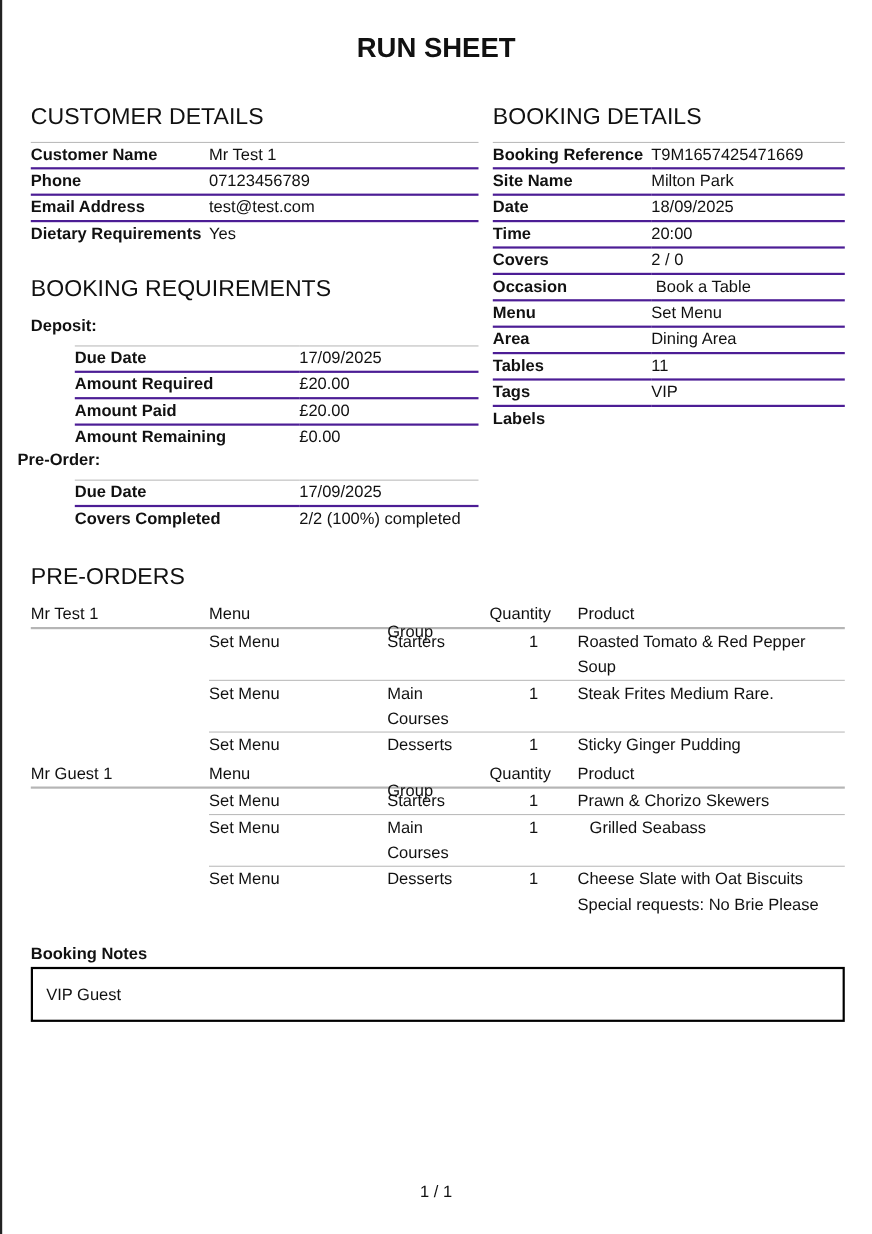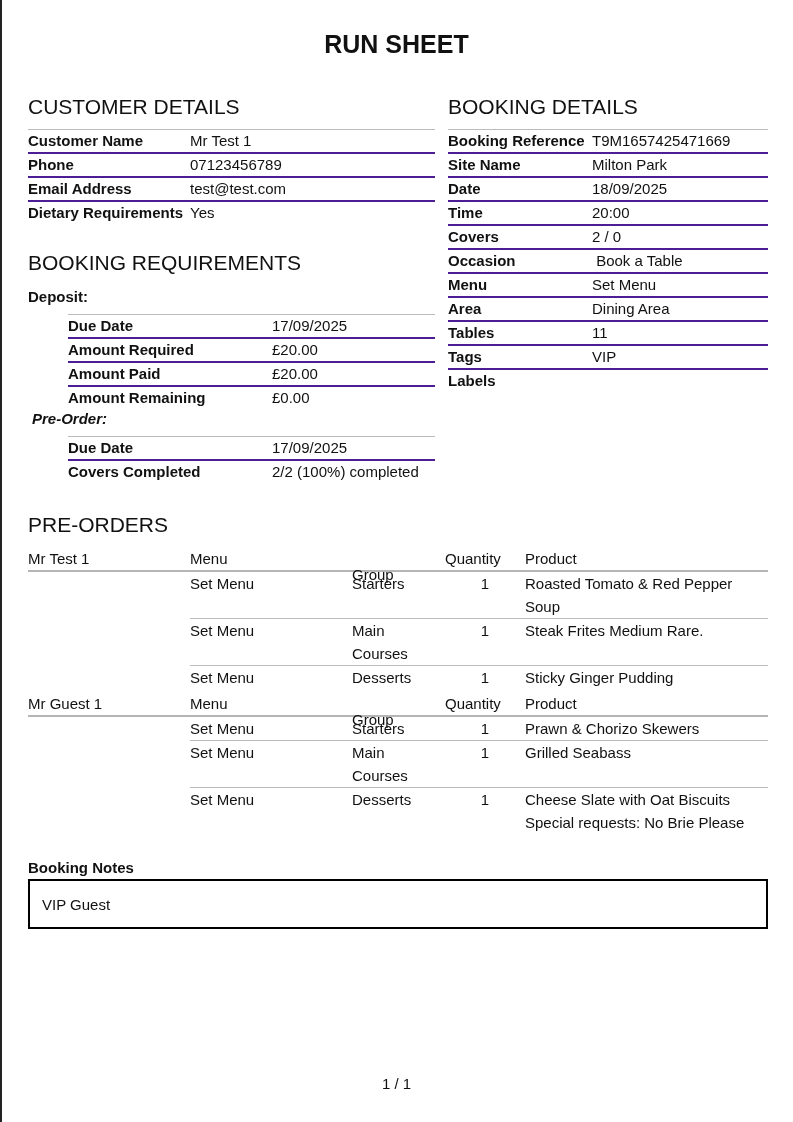--- a/index.html
+++ b/index.html
@@ -152,21 +152,21 @@
       <tr>
         <td class="k">Amount Paid</td>
         <td style="white-space: pre;">£20.00</td>
       </tr>
       <tr class="last">
         <td class="k">Amount Remaining</td>
         <td style="white-space: pre;">£0.00</td>
       </tr>
     </tbody>
 </table>
-<div class="sub-label" style="left:32px; top:410px;font-style:italic;">Pre-Order:</div>
+<div class="sub-label" style="left:16px; top:410px;">Pre-Order:</div>
 <table class="kv" style="left:68px; top:436px; width:367px;">
   <colgroup>
       <col style="width:204px">
       <col>
     </colgroup>
   <tbody id="pre-body">
       <tr>
         <td class="k">Due Date</td>
         <td style="white-space: pre;">17/09/2025</td>
       </tr>
@@ -217,21 +217,21 @@
       <div class="po-row" style="height: 23px;">
         <div class="c col-menu">Set Menu</div>
         <div class="c col-group">Starters</div>
         <div class="c col-qty">1</div>
         <div class="c col-prod" style="white-space: pre-line;">Prawn &amp; Chorizo Skewers</div>
       </div>
       <div class="po-row" style="height: 46px;">
         <div class="c col-menu">Set Menu</div>
         <div class="c col-group">Main Courses</div>
         <div class="c col-qty">1</div>
-        <div class="c col-prod" style="white-space: pre-line;">Grilled Seabass</div>
+        <div class="c col-prod" style="white-space: pre-line; margin-left: 11px;">Grilled Seabass</div>
       </div>
       <div class="po-row last" style="height: 46px;">
         <div class="c col-menu">Set Menu</div>
         <div class="c col-group">Desserts</div>
         <div class="c col-qty">1</div>
         <div class="c col-prod" style="white-space: pre-line;">Cheese Slate with Oat Biscuits
 Special requests: No Brie Please</div>
       </div>
     </div>
   </div>

